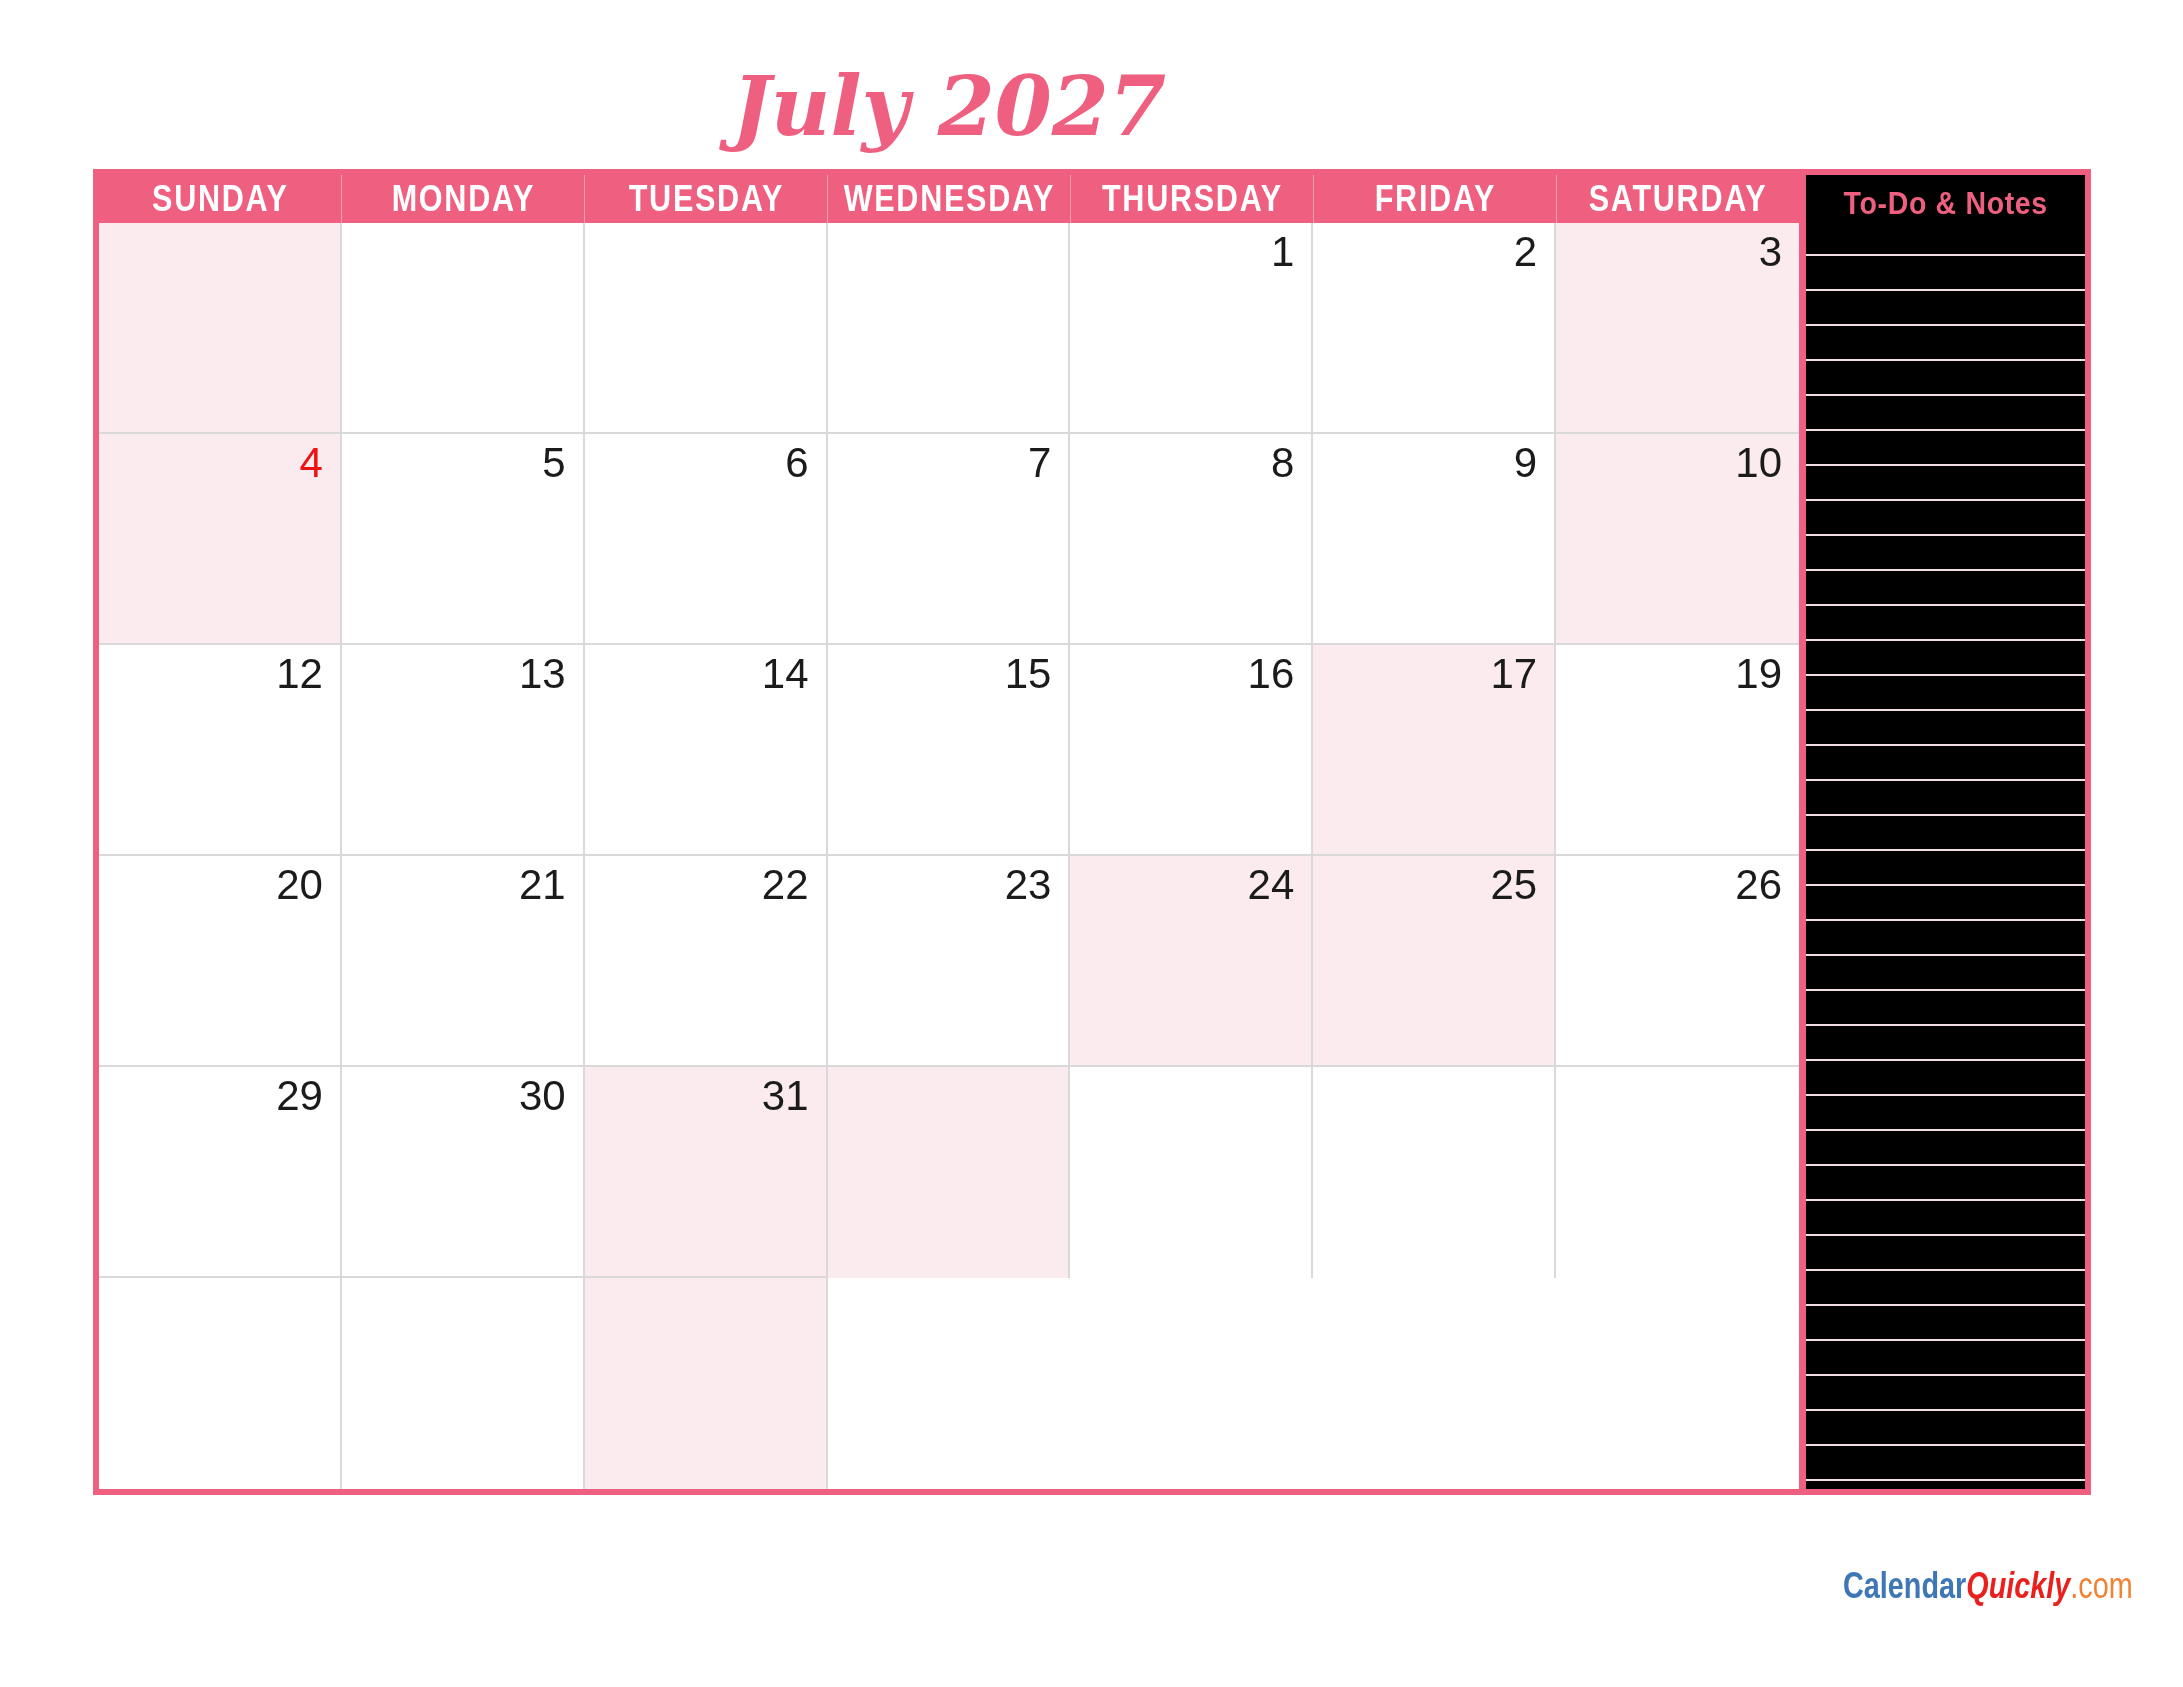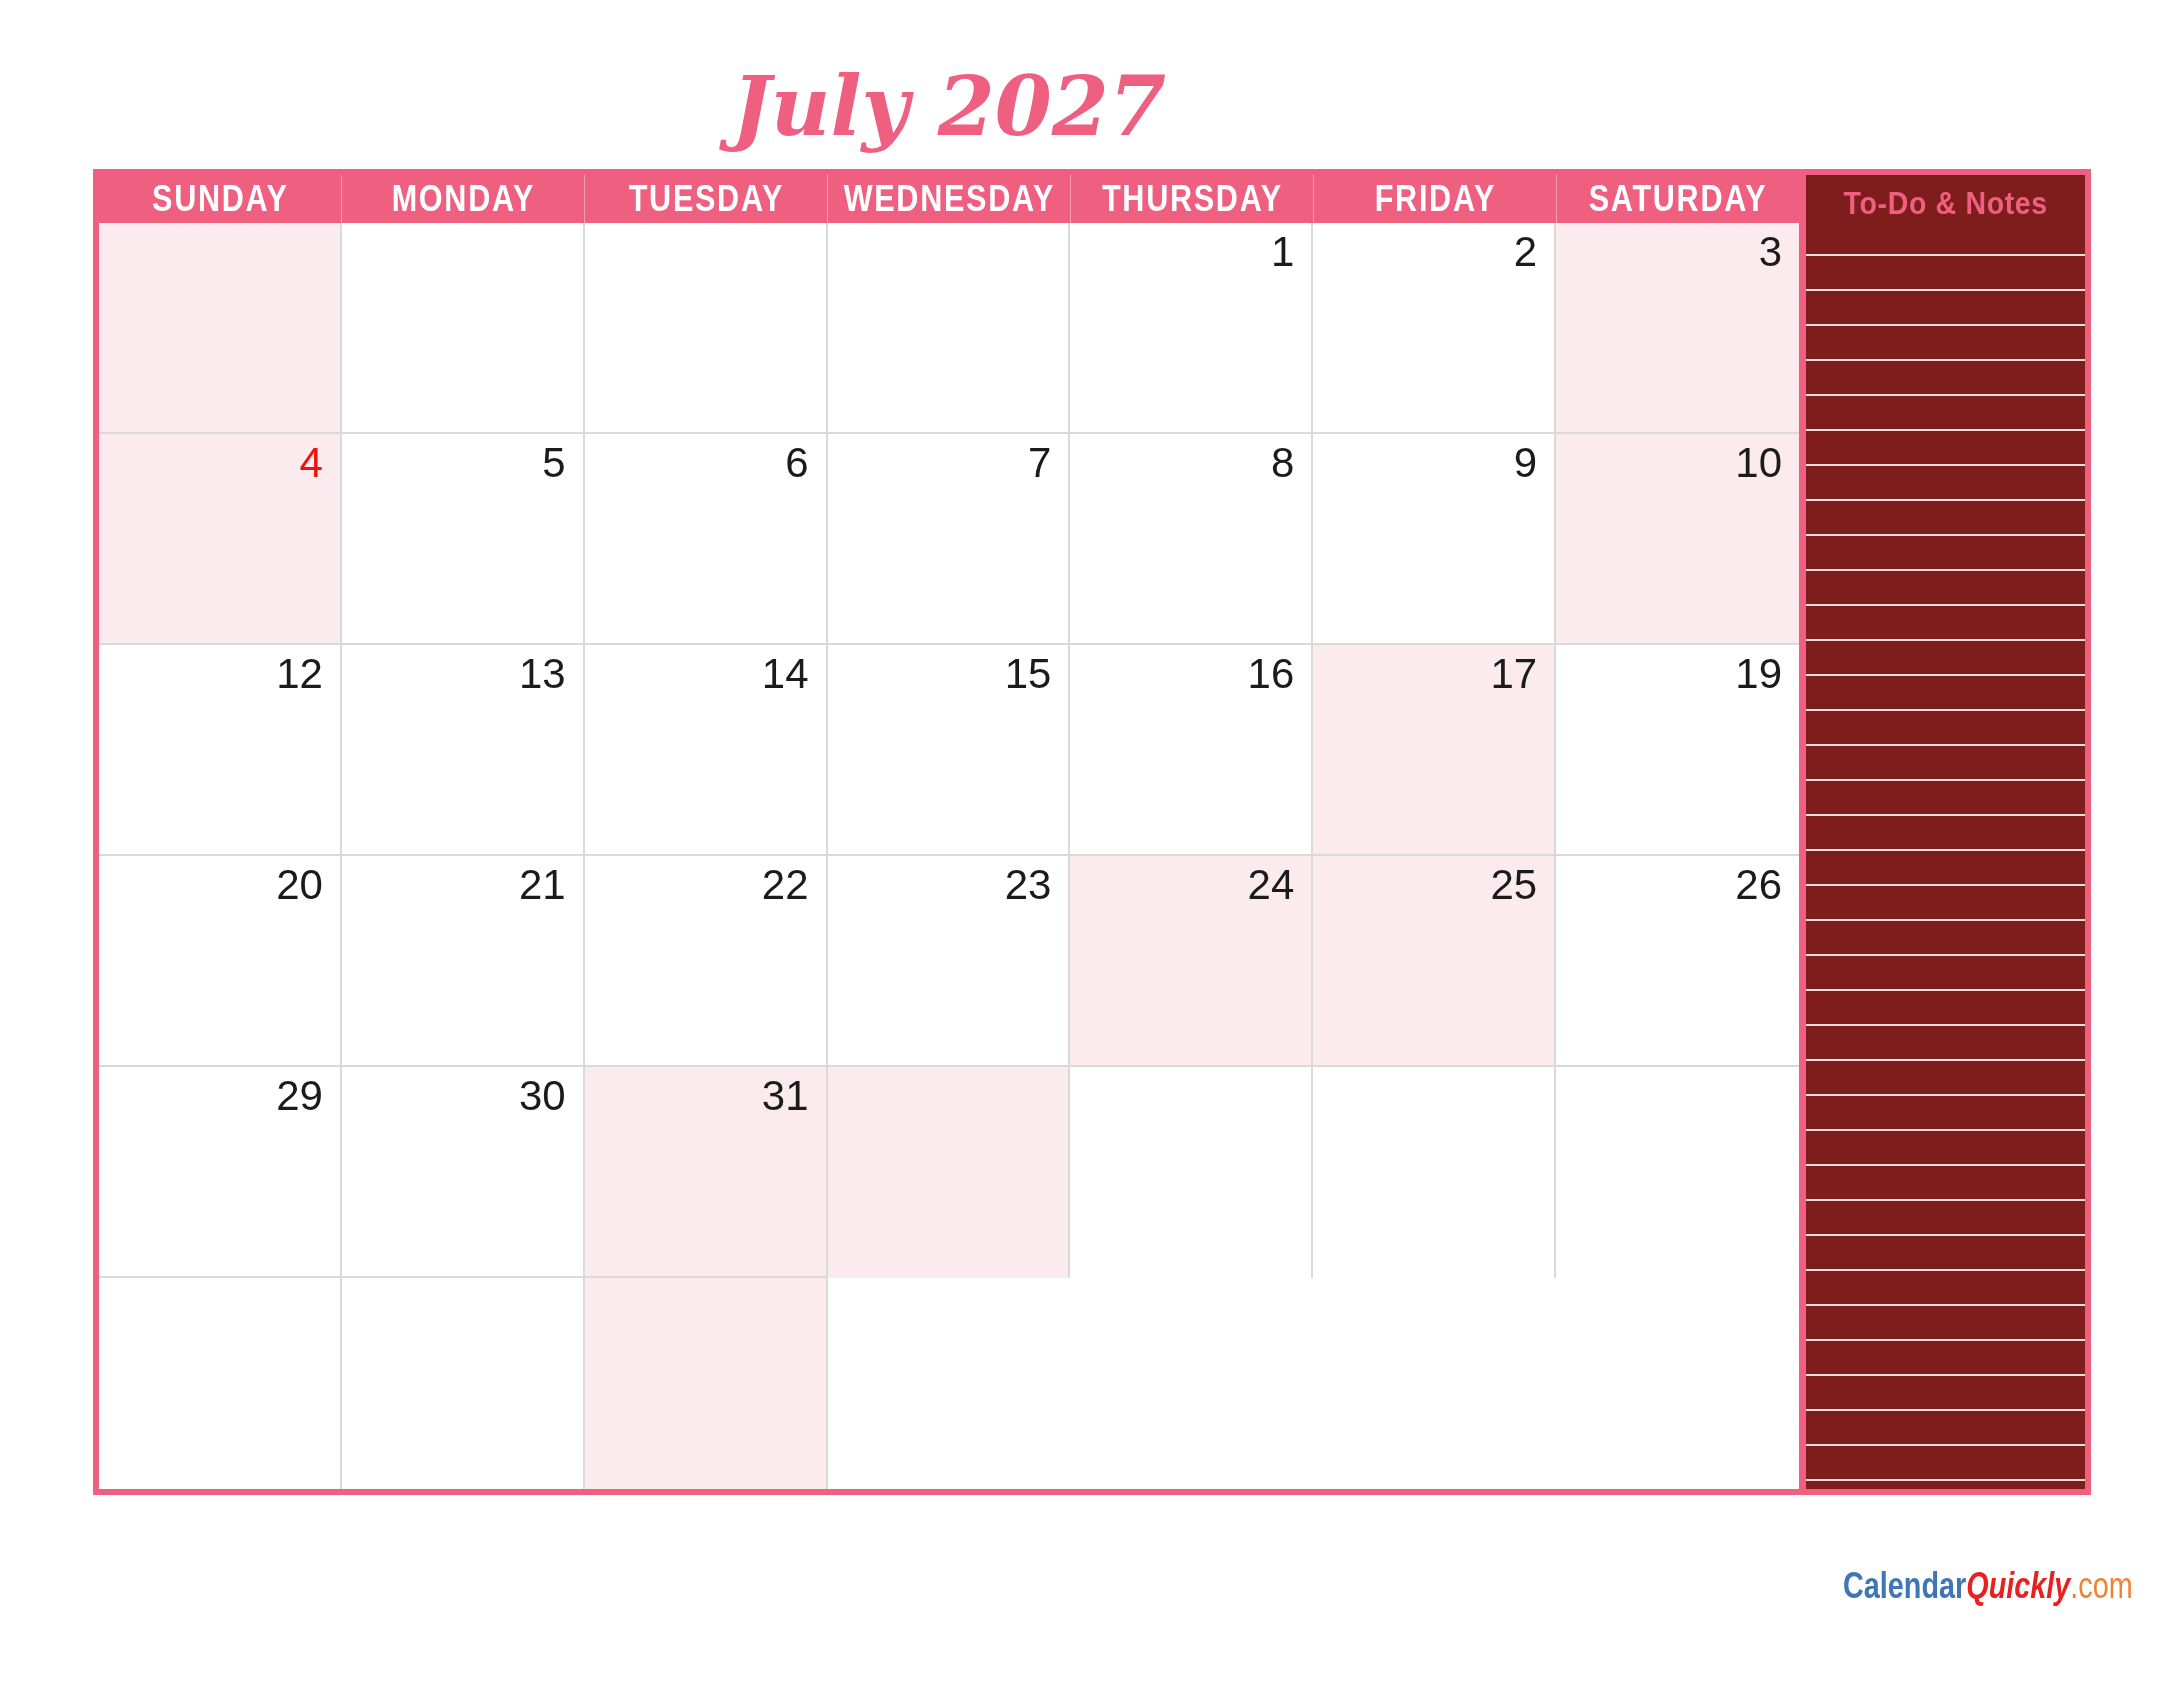--- a/index.html
+++ b/index.html
@@ -58,21 +58,21 @@
     font-size:42px; line-height:1.15;
     color:#1b1b1b;
   }
   .cell:nth-child(7n) { border-right:none; }
   .cell:nth-last-child(-n+7) { border-bottom:none; }
   .cell.weekend { background:#fcebee; }
   .cell.holiday { color:#ee1212; }
   .vdiv { width:6.6px; background:#ee5f80; height:100%; }
   .notes {
     flex:1; position:relative;
-    background:#7f1d1d; height:100%;
+    background:#000000; height:100%;
     overflow:hidden;
   }
   .notes-heading {
     position:absolute; top:10.6px; left:0; right:0;
     text-align:center;
     color:#ee5f80; font-size:31px; font-weight:bold;
     letter-spacing:0.7px;
     transform:scaleX(0.92);
     white-space:nowrap;
   }

